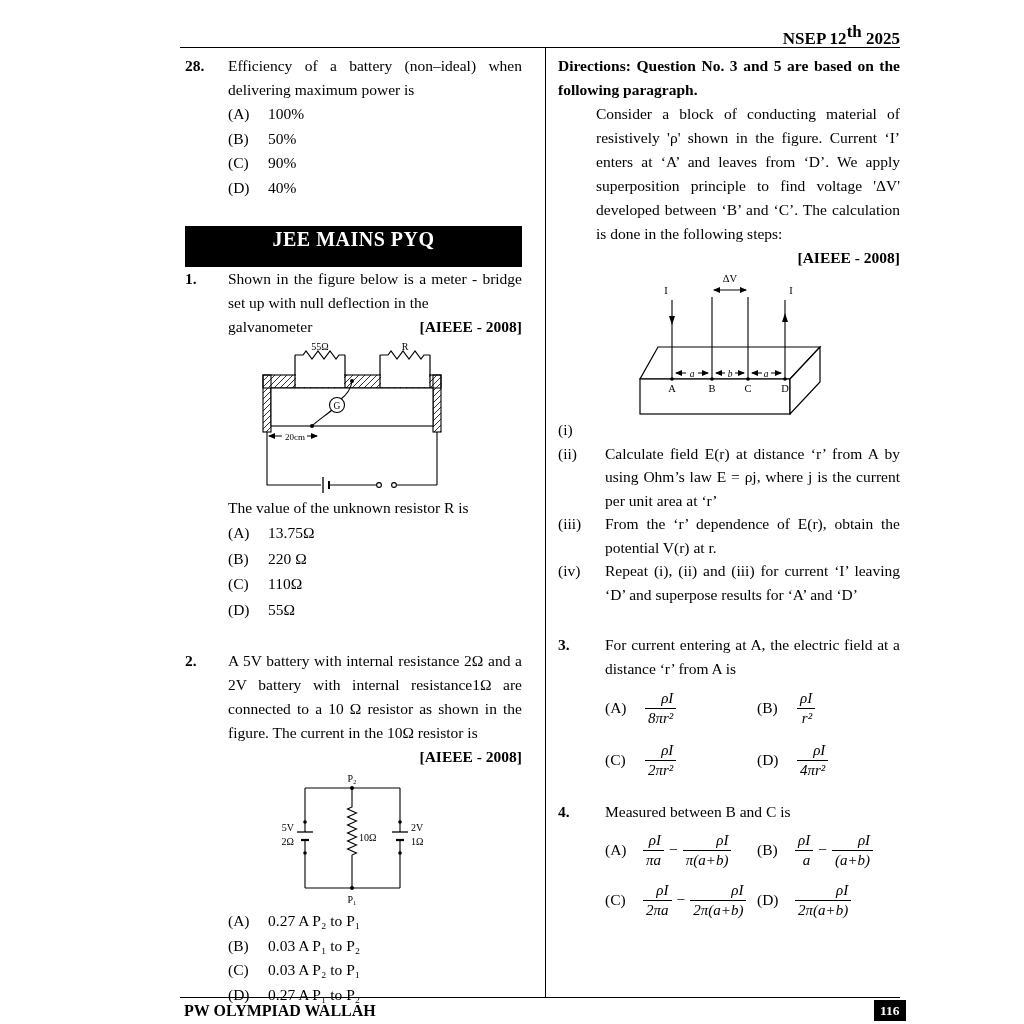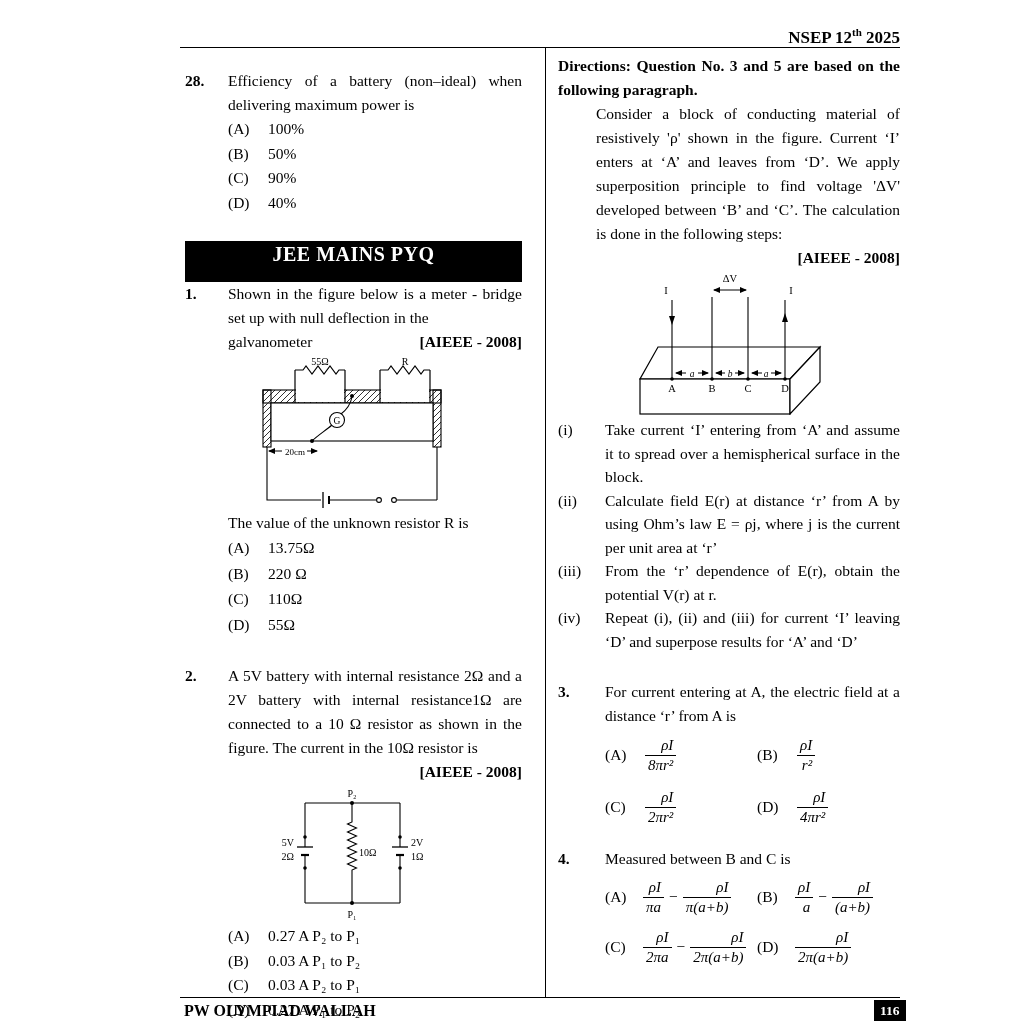--- a/index.html
+++ b/index.html
@@ -1,26 +1,26 @@
 <!DOCTYPE html>
 <html><head>
 <meta charset="utf-8">
 <style>
   html,body{margin:0;padding:0;background:#fff;}
   .page{position:relative;width:1024px;height:1024px;background:#fff;color:#000;
         font-family:"Liberation Serif",serif;font-size:15.5px;line-height:24px;overflow:hidden;}
   .hdr-title{position:absolute;top:22px;right:124px;font-weight:bold;font-size:17px;line-height:20px;}
-  .hdr-title sup{font-size:11px;}
+  .hdr-title sup{font-size:17px;}
   .hdr-rule{position:absolute;left:180px;width:720px;top:47px;border-top:1.7px solid #000;}
   .divider{position:absolute;left:545px;top:48px;height:949px;border-left:1.4px solid #000;}
   .ftr-rule{position:absolute;left:180px;width:720px;top:997px;border-top:1.7px solid #000;}
   .ftr-brand{position:absolute;left:184px;top:1001px;font-weight:bold;font-size:16px;line-height:20px;}
   .page-badge{position:absolute;left:874px;top:1000px;background:#000;color:#ffffff;font-weight:bold;
               font-size:13.5px;line-height:21px;padding:0 6px;}
-  .col-left{position:absolute;left:185px;top:69px;width:337px;}
+  .col-left{position:absolute;left:185px;top:54px;width:337px;}
   .col-right{position:absolute;left:558px;top:54px;width:342px;}
   .qrow{display:flex;}
   .qnum{flex:0 0 43px;font-weight:bold;}
   .qbody{flex:1;min-width:0;}
   .jtext{text-align:justify;}
   .opt{display:flex;}
   .optlab{flex:0 0 40px;}
   .opts-q1 .opt{line-height:25.5px;}
   .opts-q28 .opt,.opts-q2 .opt{line-height:24.5px;}
   .banner{margin-top:26px;height:41px;background:#000;color:#fff;font-weight:bold;font-size:20px;
@@ -266,21 +266,20 @@
 
       <text x="37" y="122" font-size="10.5" text-anchor="middle">A</text>
       <text x="77" y="122" font-size="10.5" text-anchor="middle">B</text>
       <text x="113" y="122" font-size="10.5" text-anchor="middle">C</text>
       <text x="150" y="122" font-size="10.5" text-anchor="middle">D</text>
     </svg>
 
     <div class="steps">
       <div class="step">
           <span class="stepmark">(i)</span>
-          <span class="steptext">Take current ‘I’ entering from ‘A’ and assume it to spread over a hemispherical surface in the block.</span>
         </div>
       <div class="step">
           <span class="stepmark">(ii)</span>
           <span class="steptext">Calculate field E(r) at distance ‘r’ from A by using Ohm’s law E = ρj, where j is the current per unit area at ‘r’</span>
         </div>
       <div class="step">
           <span class="stepmark">(iii)</span>
           <span class="steptext">From the ‘r’ dependence of E(r), obtain the potential V(r) at r.</span>
         </div>
       <div class="step">

